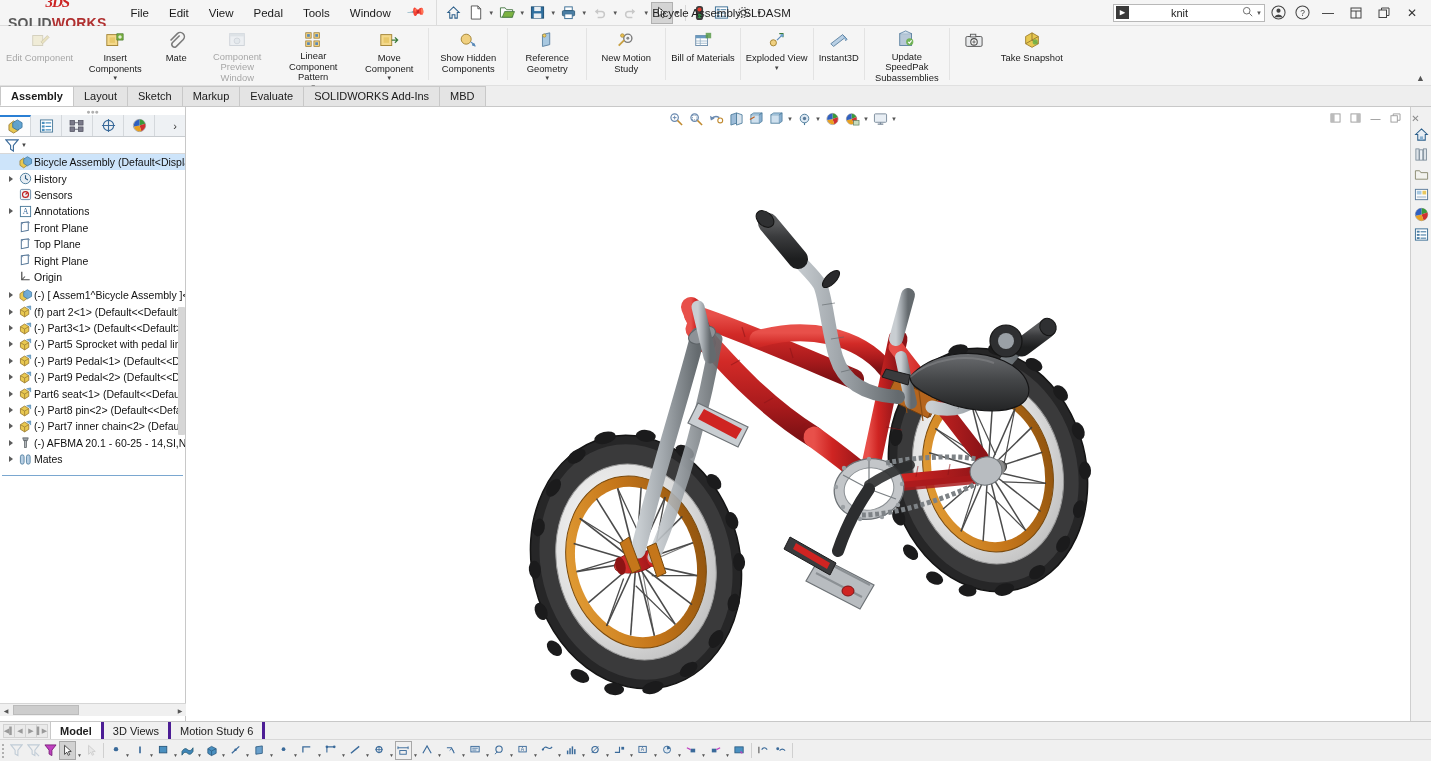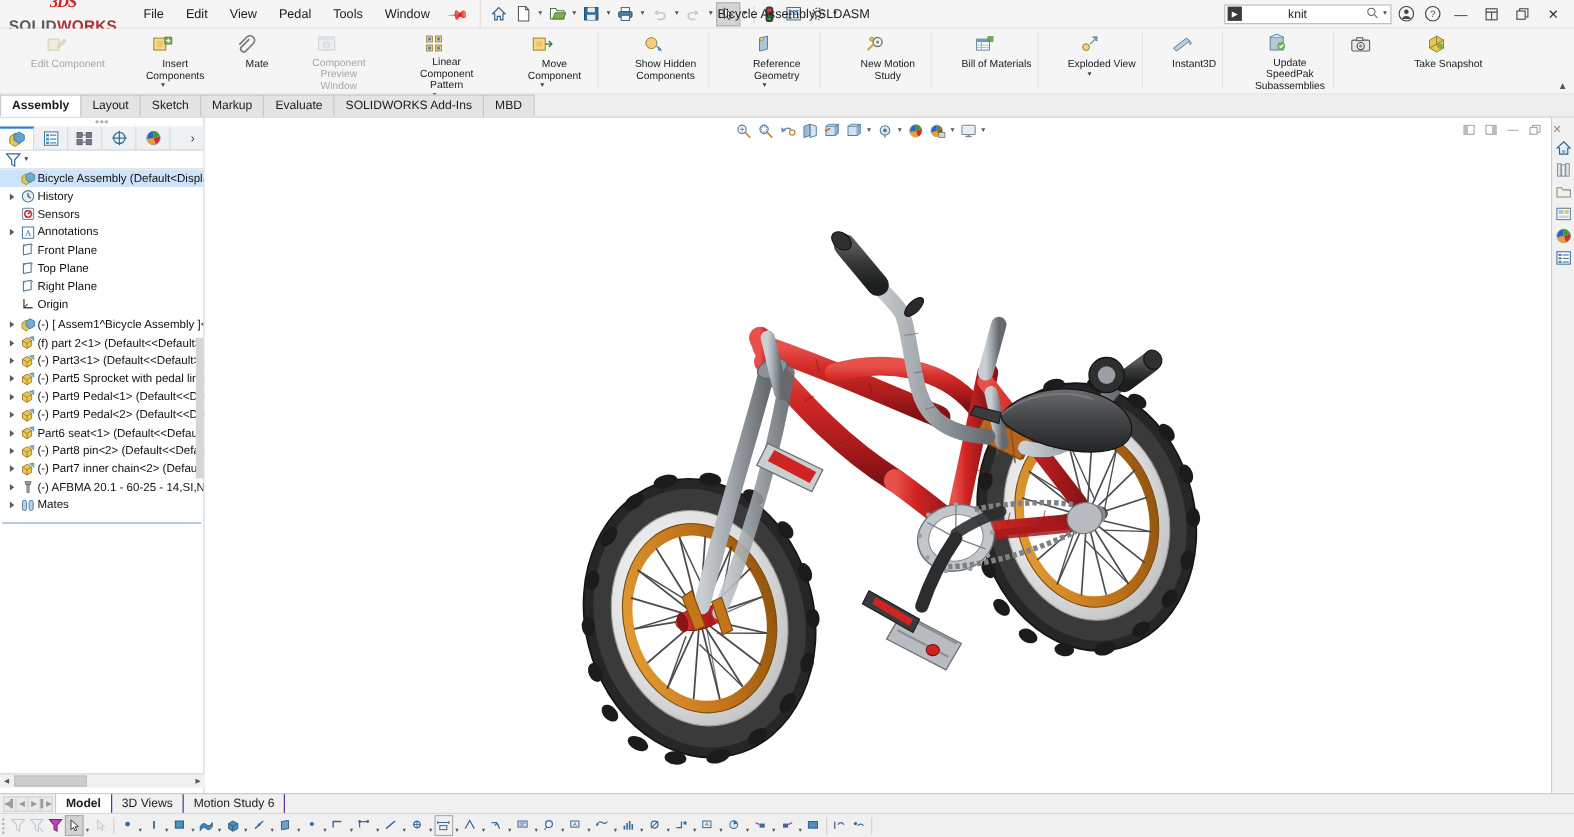--- a/index.html
+++ b/index.html
@@ -21,21 +21,21 @@
   }
   .logo { display: flex; align-items: center; padding: 0 10px 0 8px; gap: 4px; flex-direction: column; }
   .logo-ds {
     font-size: 15px; font-weight: bold; color: #cc2222; font-style: italic;
     font-family: "Liberation Serif", serif; letter-spacing: -1px;
   }
   .logo-txt { font-size: 14px; font-weight: bold; letter-spacing: .2px; }
   .logo-solid { color: #5a5a5a; }
   .logo-works { color: #b03030; }
 
-  .menubar { display: flex; align-items: flex-end; gap: 0px; margin-left: 4px; }
+  .menubar { display: flex; align-items: flex-start; gap: 0px; margin-left: 4px; }
   .menu-item {
     padding: 4px 10px; font-size: 11.5px; color: #1a1a1a; cursor: default; white-space: nowrap;
   }
   .pin-icon { padding: 2px 8px; color: #4a4a4a; font-size: 12px; transform: rotate(40deg); display:inline-block;}
 
   .qat {
     display: flex; align-items: center; height: 26px;
     border-left: 1px solid #dcdcdc; padding-left: 6px; margin-left: 4px;
   }
   .qat-btn {
@@ -80,21 +80,21 @@
   }
   .rib-btn {
     min-width: 46px; height: 58px; display: flex; flex-direction: column;
     align-items: center; padding-top: 3px; cursor: default;
     border: 1px solid transparent;
   }
   .rib-btn.disabled { opacity: .38; }
   .rib-ico { height: 22px; display:flex; align-items:center; justify-content:center; }
   .rib-lbl {
     font-size: 9.4px; text-align: center; line-height: 10.5px; color: #1a1a1a;
-    padding: 1px 3px 0; max-width: 74px; margin-left: 22px;
+    padding: 1px 3px 0; max-width: 74px;
   }
   .rib-caret { font-size: 6px; color: #444; line-height: 6px; margin-top: 1px;}
   .rib-sep { width:1px; height: 52px; background:#e3e3e3; margin: 2px 1px 0; }
   .ribbon-collapse {
     position:absolute; right: 6px; bottom: 2px; font-size: 9px; color:#555;
   }
 
   
   .tabrow {
     position: absolute; left: 0; top: 86px; width: 1431px; height: 21px;
@@ -186,21 +186,21 @@
 
   
   .bottomtabs {
     position: absolute; left: 0; top: 721px; width: 1431px; height: 18px;
     background: #f0f0f0; border-top: 1px solid #c8c8c8; display: flex; align-items: center;
   }
   .navarrows { display: flex; align-items: center; padding: 0 3px; gap: 0px; }
   .nav-a { width: 12px; height: 14px; display:flex;align-items:center;justify-content:center;
     font-size: 7px; color: #9a9a9a; border: 1px solid #d2d2d2; background:#eaeaea; margin-right:-1px;}
   .btab {
-    padding: 2px 9px; font-size: 11px; border-right: 1px solid #4c1d95; cursor: default;
+    padding: 2px 9px; font-size: 11px; border-right: 3px solid #4c1d95; cursor: default;
     height: 18px; line-height: 14px;
   }
   .btab.active { background: #fff; font-weight: bold; border-left: 1px solid #c8c8c8;}
 
   .filterbar {
     position: absolute; left: 0; top: 739px; width: 1431px; height: 22px;
     background: #f0f0f0; border-top: 1px solid #d8d8d8; display: flex; align-items: center;
     padding-left: 2px;
   }
   .fb-grip { width:6px;height:16px;display:flex;flex-direction:column;justify-content:center;gap:2px;}

